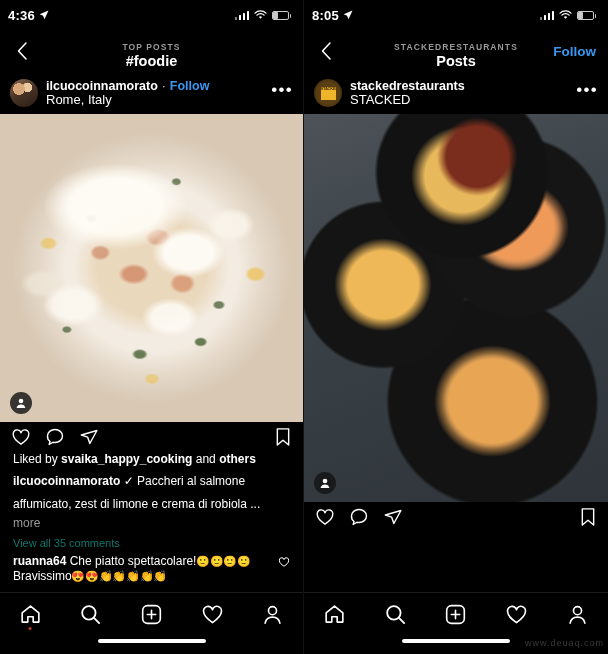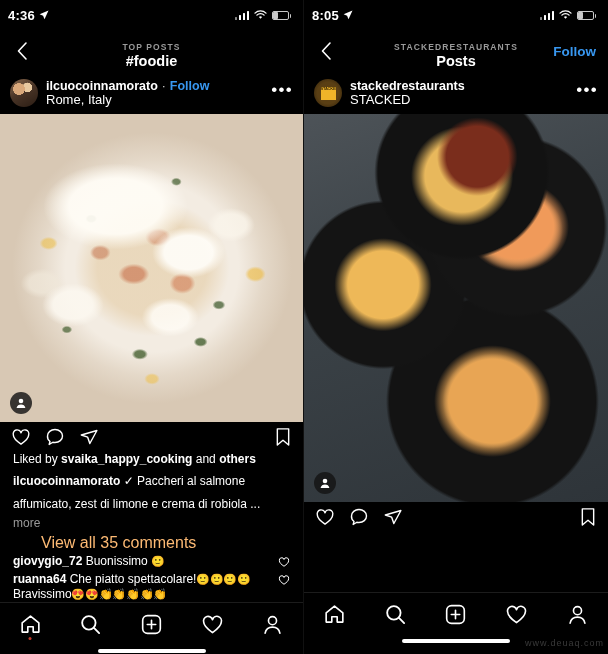--- a/index.html
+++ b/index.html
@@ -126,21 +126,21 @@
   .actions svg { cursor:pointer; }
   .spacer { flex:1; }
 
   
   .below { padding:0 13px; color:#fff; }
   .likes { font-size:12px; line-height:15px; margin-bottom:3px; }
   .likes b { font-weight:bold; }
   .caption { font-size:12px; line-height:23px; }
   .caption .u { font-weight:bold; }
   .more { font-size:12px; color:#9a9a9a; line-height:15px; }
-  .viewall { font-size:16px; color:#fdba74; line-height:16px; margin-top:4px;margin-left:28px; }
+  .viewall { font-size:11px; color:#0f766e; line-height:16px; margin-top:4px; }
   .comment { display:flex; align-items:flex-start; font-size:12px;
              line-height:15px; margin-top:3px; }
   .comment .ctext { flex:1; padding-right:8px; }
   .comment .ctext b { font-weight:bold; }
   .chearts { width:12px; flex:0 0 12px; padding-top:2px; }
   .emoji { font-size:11px; }
 
   
   .botnav { margin-top:auto; height:44px; flex:0 0 44px; display:flex;
             align-items:center; justify-content:space-around;
@@ -240,28 +240,20 @@
       <div class="likes">
         <span>Liked by </span><b>svaika_happy_cooking</b><span> and </span><b>others</b>
       </div>
       <div class="caption">
         <span class="u">ilcuocoinnamorato</span>
         <span> ✓</span><span> Paccheri al salmone affumicato, zest di limone e crema di robiola ...</span>
       </div>
       <div class="more">more</div>
       <div class="viewall">View all 35 comments</div>
 
-      <div class="comment">
-        <div class="ctext">
-          <b>giovygio_72</b><span> Buonissimo </span><span class="emoji">🙂</span>
-        </div>
-        <svg class="chearts" viewBox="0 0 24 24">
-          <path d="M12 20.5C6 16.3 2.8 13.3 2.8 9.5A4.4 4.4 0 0 1 12 7a4.4 4.4 0 0 1 9.2 2.5c0 3.8-3.2 6.8-9.2 11z" stroke="#fff" stroke-width="2" fill="none"></path>
-        </svg>
-      </div>
 
       <div class="comment">
         <div class="ctext">
           <b>ruanna64</b><span> Che piatto spettacolare!</span><span class="emoji">🙂🙂🙂🙂</span><br><span>Bravissimo</span><span class="emoji">😍😍👏👏👏👏👏</span>
         </div>
         <svg class="chearts" viewBox="0 0 24 24">
           <path d="M12 20.5C6 16.3 2.8 13.3 2.8 9.5A4.4 4.4 0 0 1 12 7a4.4 4.4 0 0 1 9.2 2.5c0 3.8-3.2 6.8-9.2 11z" stroke="#fff" stroke-width="2" fill="none"></path>
         </svg>
       </div>
     </div>

